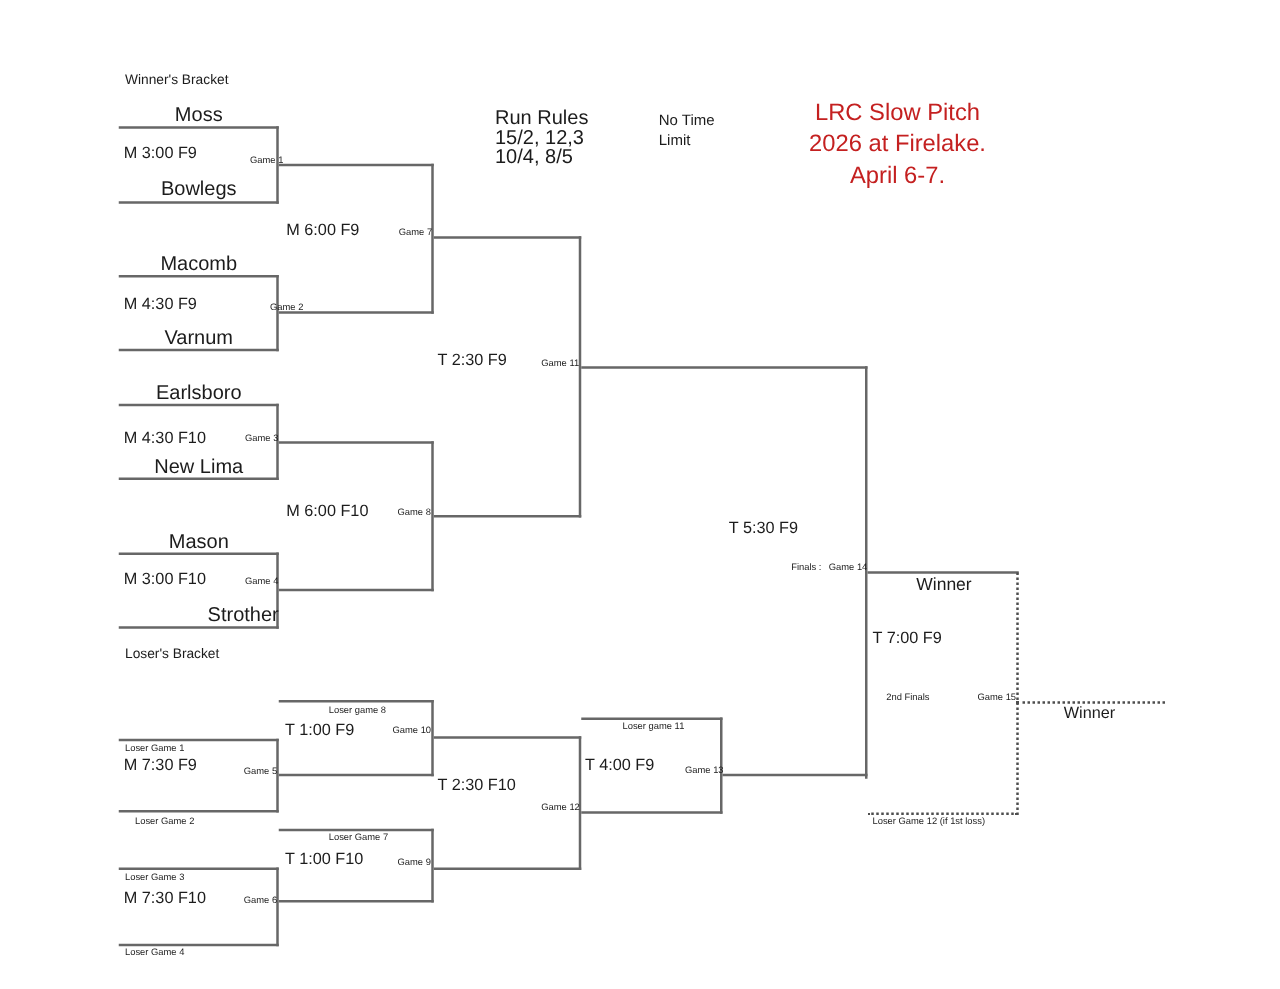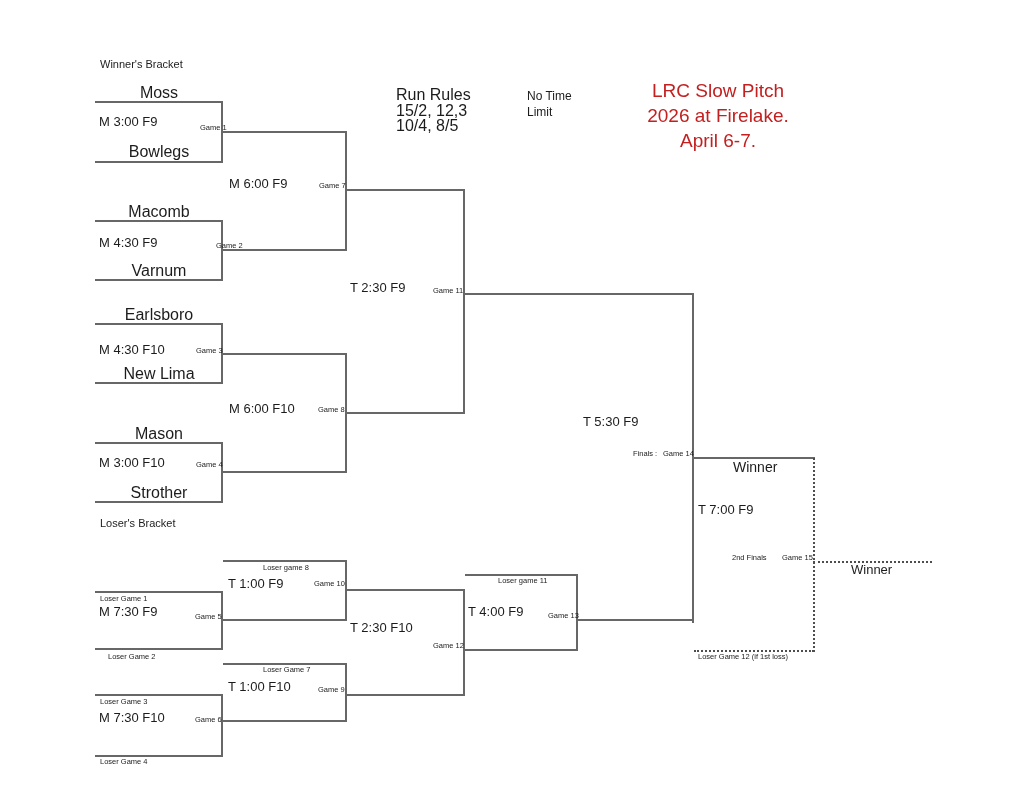--- a/index.html
+++ b/index.html
@@ -121,36 +121,36 @@
 
   <div class="lbl t-sched" style="left:229px;top:177px;">M 6:00 F9</div>
   <div class="lbl t-small" style="left:319px;top:182px;">Game 7</div>
 
   <div class="lbl t-team" style="left:95px;top:306px;">Earlsboro</div>
   <div class="lbl t-team" style="left:95px;top:365px;">New Lima</div>
   <div class="lbl t-sched" style="left:99px;top:343px;">M 4:30 F10</div>
   <div class="lbl t-small" style="left:196px;top:347px;">Game 3</div>
 
   <div class="lbl t-team" style="left:95px;top:425px;text-align:center;">Mason</div>
-  <div class="lbl t-team" style="left:95px;top:484px;">Strother</div>
+  <div class="lbl t-team" style="left:95px;top:484px;text-align:right;">Strother</div>
   <div class="lbl t-sched" style="left:99px;top:456px;">M 3:00 F10</div>
   <div class="lbl t-small" style="left:196px;top:461px;">Game 4</div>
 
   <div class="lbl t-sched" style="left:229px;top:402px;">M 6:00 F10</div>
   <div class="lbl t-small" style="left:318px;top:406px;">Game 8</div>
 
   <div class="lbl t-sched" style="left:350px;top:281px;">T 2:30 F9</div>
   <div class="lbl t-small" style="left:433px;top:287px;">Game 11</div>
 
   <div class="lbl t-sched" style="left:583px;top:415px;">T 5:30 F9</div>
   <div class="lbl t-small" style="left:633px;top:450px;">Finals :</div>
   <div class="lbl t-small" style="left:663px;top:450px;">Game 14</div>
   <div class="lbl t-winner" style="left:733px;top:459px;">Winner</div>
   <div class="lbl t-sched" style="left:698px;top:503px;">T 7:00 F9</div>
-  <div class="lbl t-small" style="left:732px;top:554px;">2nd Finals</div>
+  <div class="lbl t-small" style="left:709px;top:554px;">2nd Finals</div>
   <div class="lbl t-small" style="left:782px;top:554px;">Game 15</div>
   <div class="lbl t-winner2" style="left:851px;top:563px;">Winner</div>
   <div class="lbl t-small" style="left:698px;top:653px;">Loser Game 12 (if 1st loss)</div>
 
   <div class="lbl t-small" style="left:100px;top:595px;">Loser Game 1</div>
   <div class="lbl t-sched" style="left:99px;top:605px;">M 7:30 F9</div>
   <div class="lbl t-small" style="left:195px;top:613px;">Game 5</div>
   <div class="lbl t-small" style="left:108px;top:653px;">Loser Game 2</div>
 
   <div class="lbl t-small" style="left:263px;top:564px;">Loser game 8</div>

